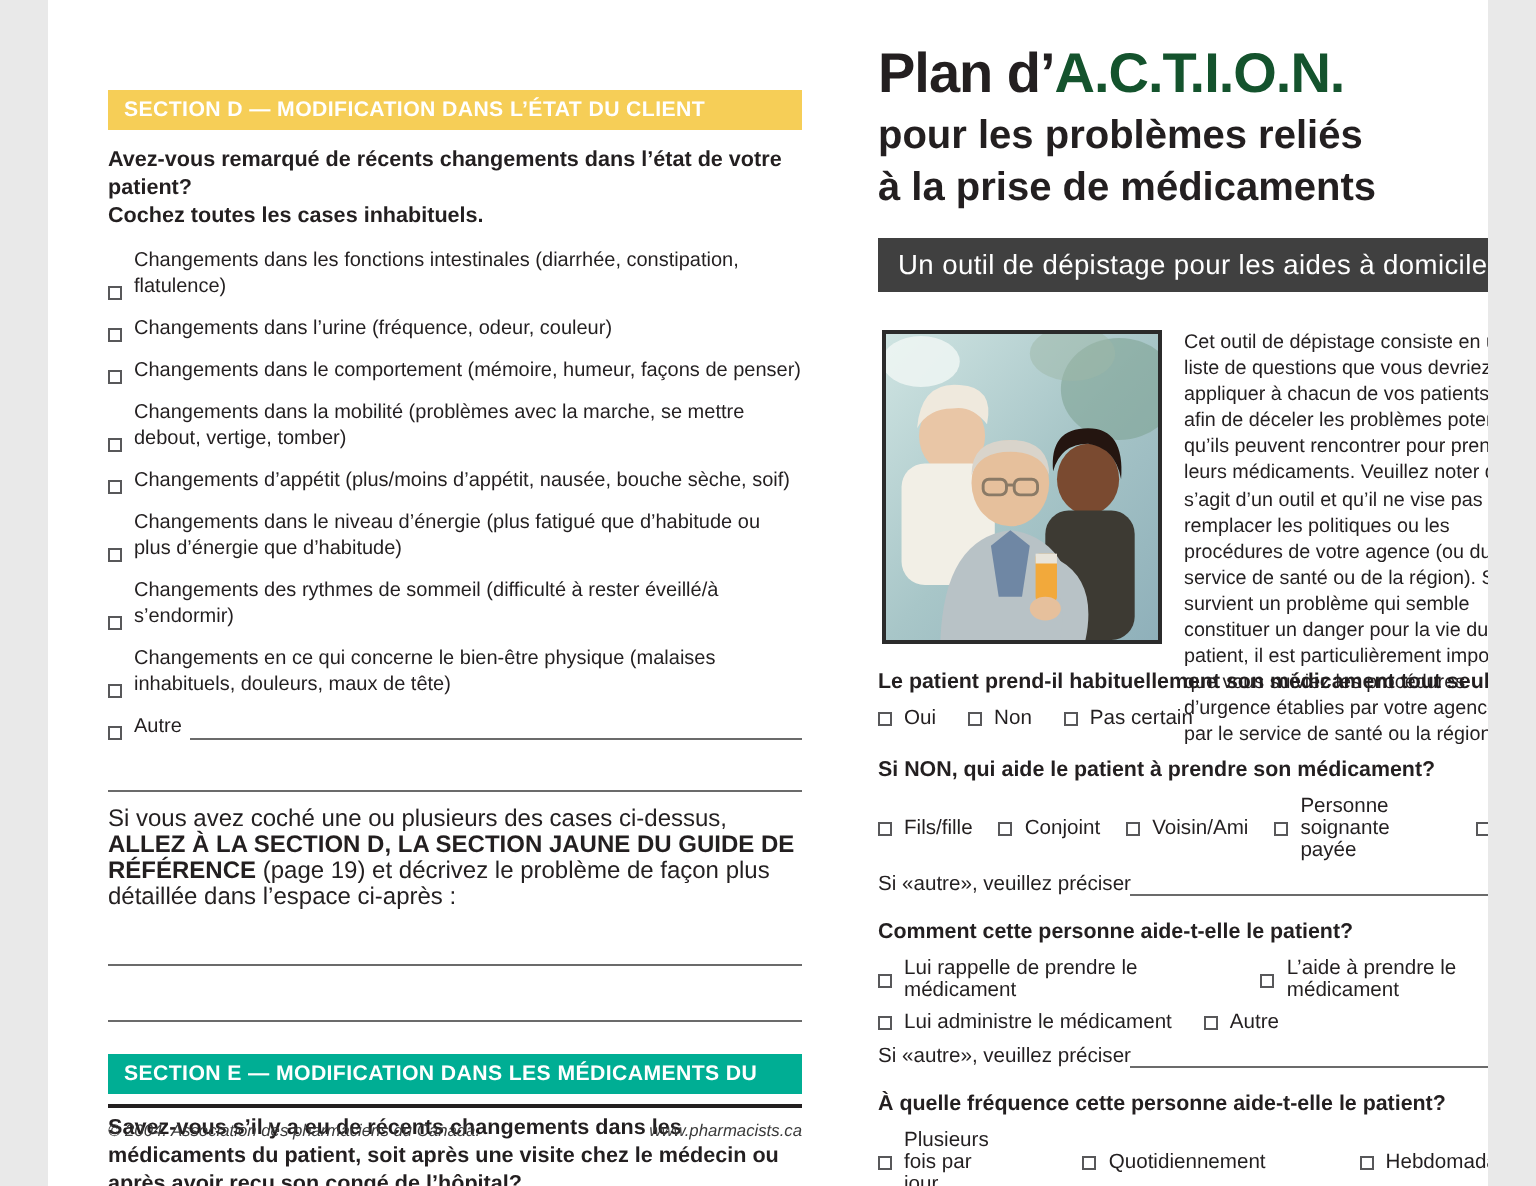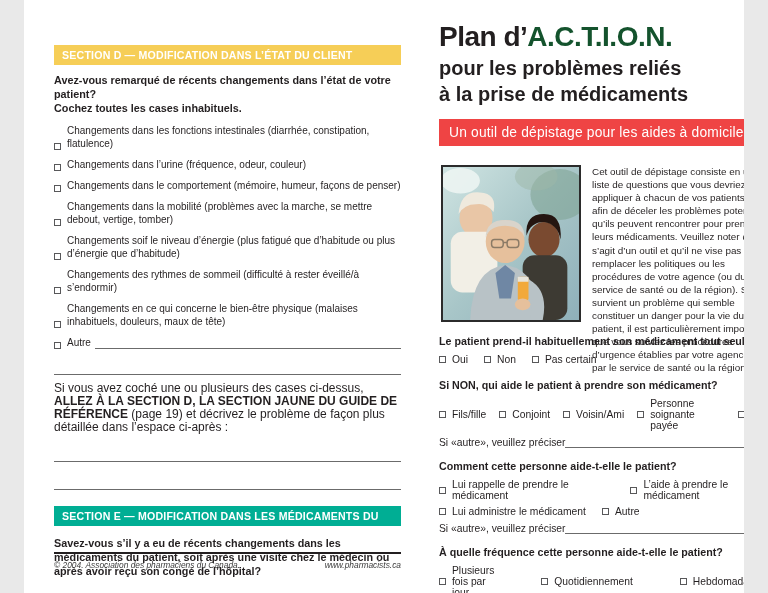--- a/index.html
+++ b/index.html
@@ -42,21 +42,21 @@
   }
 
   
   .title-block { position:absolute; left:415px; top:22px; width:345px; }
   .main-title { font-size:28px; font-weight:bold; letter-spacing:-0.5px; line-height:30px; color:#231f20; }
   .main-title .red { color:#14532d; }
   .sub-title { font-size:20px; font-weight:bold; line-height:26px; margin-top:3px; color:#231f20; }
 
   .banner {
     position:absolute; left:415px; right:0; top:119px; height:27px;
-    background:#ef4444; color:#ffffff; display:flex; align-items:center;
+    background:#404040; color:#ffffff; display:flex; align-items:center;
     padding-left:10px; font-size:13.8px; letter-spacing:.2px;
   }
 
   .intro-row { position:absolute; left:417px; top:165px; width:334px; display:flex; }
   .photo-frame {
     flex:none; width:140px; height:157px; border:2px solid #2b2b2b; background:#aec7c6;
   }
   .photo-frame svg { display:block; width:100%; height:100%; }
   .intro-text { font-size:9.9px; line-height:13.1px; margin-left:11px; width:181px; }
 
@@ -91,21 +91,25 @@
     <div class="chk-item">
       <span class="cb"></span>
       <span>Changements dans le comportement (mémoire, humeur, façons de penser)</span>
     </div>
     <div class="chk-item">
       <span class="cb"></span>
       <span>Changements dans la mobilité (problèmes avec la marche, se mettre debout, vertige, tomber)</span>
     </div>
     <div class="chk-item">
       <span class="cb"></span>
-      <span>Changements soif le niveau d’énergie (plus fatigué que d’habitude ou plus d’énergie que d’habitude)</span>
+      <span>Changements d’appétit (plus/moins d’appétit, nausée, bouche sèche, soif)</span>
+    </div>
+    <div class="chk-item">
+      <span class="cb"></span>
+      <span>Changements dans le niveau d’énergie (plus fatigué que d’habitude ou plus d’énergie que d’habitude)</span>
     </div>
     <div class="chk-item">
       <span class="cb"></span>
       <span>Changements des rythmes de sommeil (difficulté à rester éveillé/à s’endormir)</span>
     </div>
     <div class="chk-item">
       <span class="cb"></span>
       <span>Changements en ce qui concerne le bien-être physique (malaises inhabituels, douleurs, maux de tête)</span>
     </div>
     <div class="chk-item" style="margin-top:2px;">

